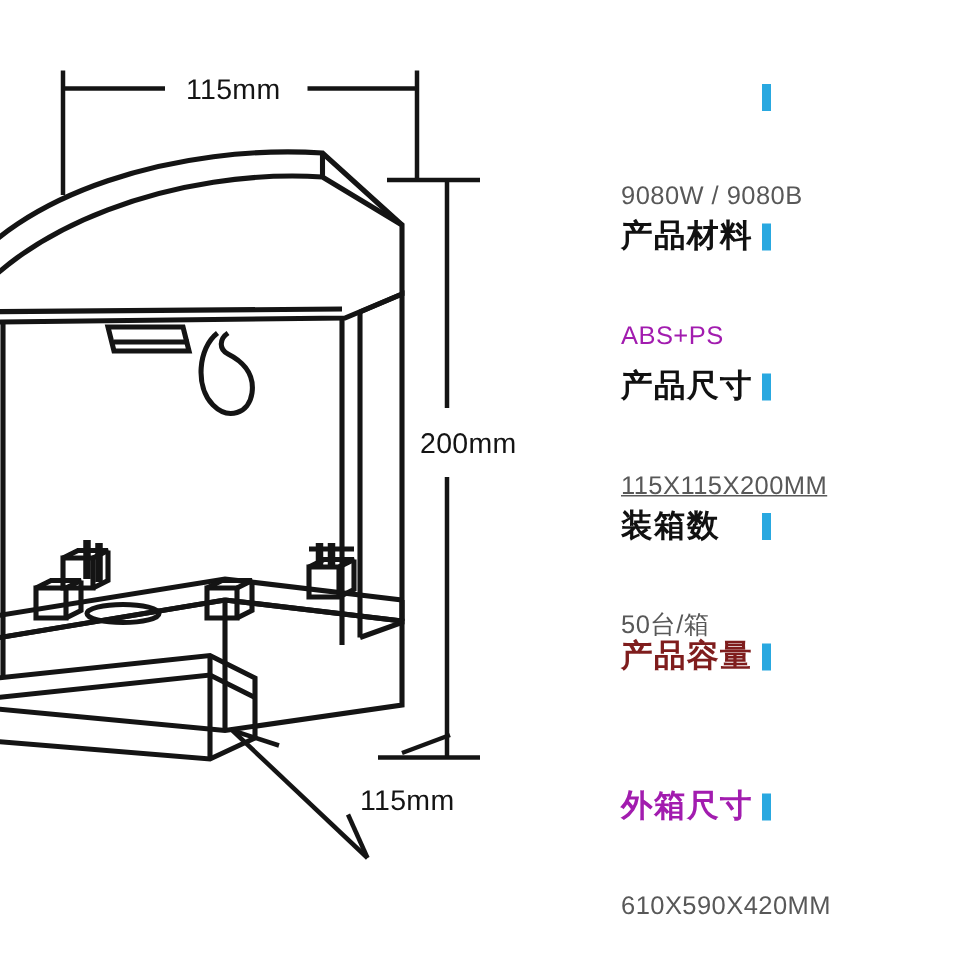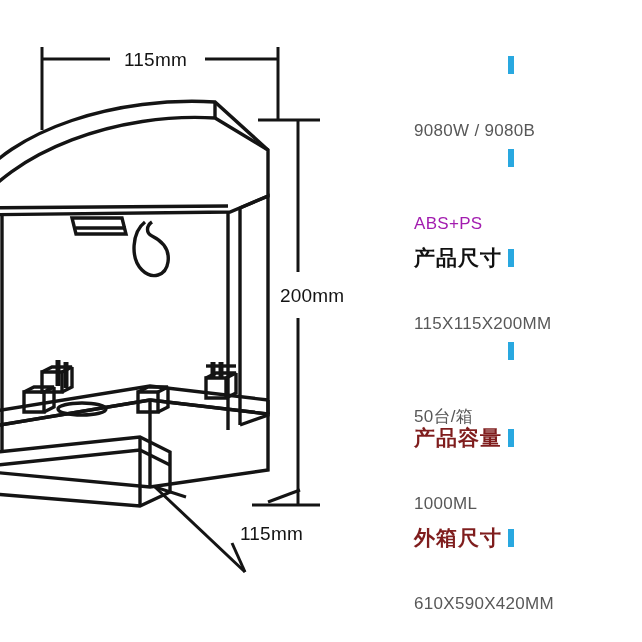--- a/index.html
+++ b/index.html
@@ -197,51 +197,52 @@
 
     <div class="spec-row" style="top:52px">
       <div class="spec-head">
         <span class="spec-marker" style="background: rgb(41, 168, 224); left: 108px;"></span>
       </div>
       <div class="spec-value" style="color: rgb(88, 88, 88);">9080W / 9080B</div>
     </div>
 
     <div class="spec-row" style="top:145px">
       <div class="spec-head">
+        <span class="spec-label" style="color: rgb(17, 17, 17);">产品材料</span>
         <span class="spec-marker" style="background: rgb(41, 168, 224); left: 108px;"></span>
       </div>
       <div class="spec-value" style="color: #a21caf;">ABS+PS</div>
     </div>
 
     <div class="spec-row" style="top:245px">
       <div class="spec-head">
         <span class="spec-label" style="color: rgb(17, 17, 17);">产品尺寸</span>
         <span class="spec-marker" style="background: rgb(41, 168, 224); left: 108px;"></span>
       </div>
-      <div class="spec-value" style="color: rgb(88, 88, 88);">115X115X200MM</div>
+      <div class="spec-value" style="color: rgb(88, 88, 88); text-decoration: underline;">115X115X200MM</div>
     </div>
 
     <div class="spec-row" style="top:338px">
       <div class="spec-head">
+        <span class="spec-label" style="color: rgb(17, 17, 17);">装箱数</span>
         <span class="spec-marker" style="background: rgb(41, 168, 224); left: 108px;"></span>
       </div>
       <div class="spec-value" style="color: rgb(88, 88, 88); text-align: center;">50台/箱</div>
     </div>
 
     <div class="spec-row" style="top:425px">
       <div class="spec-head">
         <span class="spec-label" style="color: #7f1d1d;">产品容量</span>
         <span class="spec-marker" style="background: rgb(41, 168, 224); left: 108px;"></span>
       </div>
-      <div class="spec-value" style="color: rgb(88, 88, 88);">1000ML</div>
     </div>
 
     <div class="spec-row" style="top:525px">
       <div class="spec-head">
-        <span class="spec-label" style="color: #7f1d1d;">外箱尺寸</span>
+        <span class="spec-label" style="color: #a21caf;">外箱尺寸</span>
         <span class="spec-marker" style="background: rgb(41, 168, 224); left: 108px;"></span>
       </div>
       <div class="spec-value" style="color: rgb(88, 88, 88);">610X590X420MM</div>
     </div>
 
   </div>
 
 </div>
 
 </body></html>

